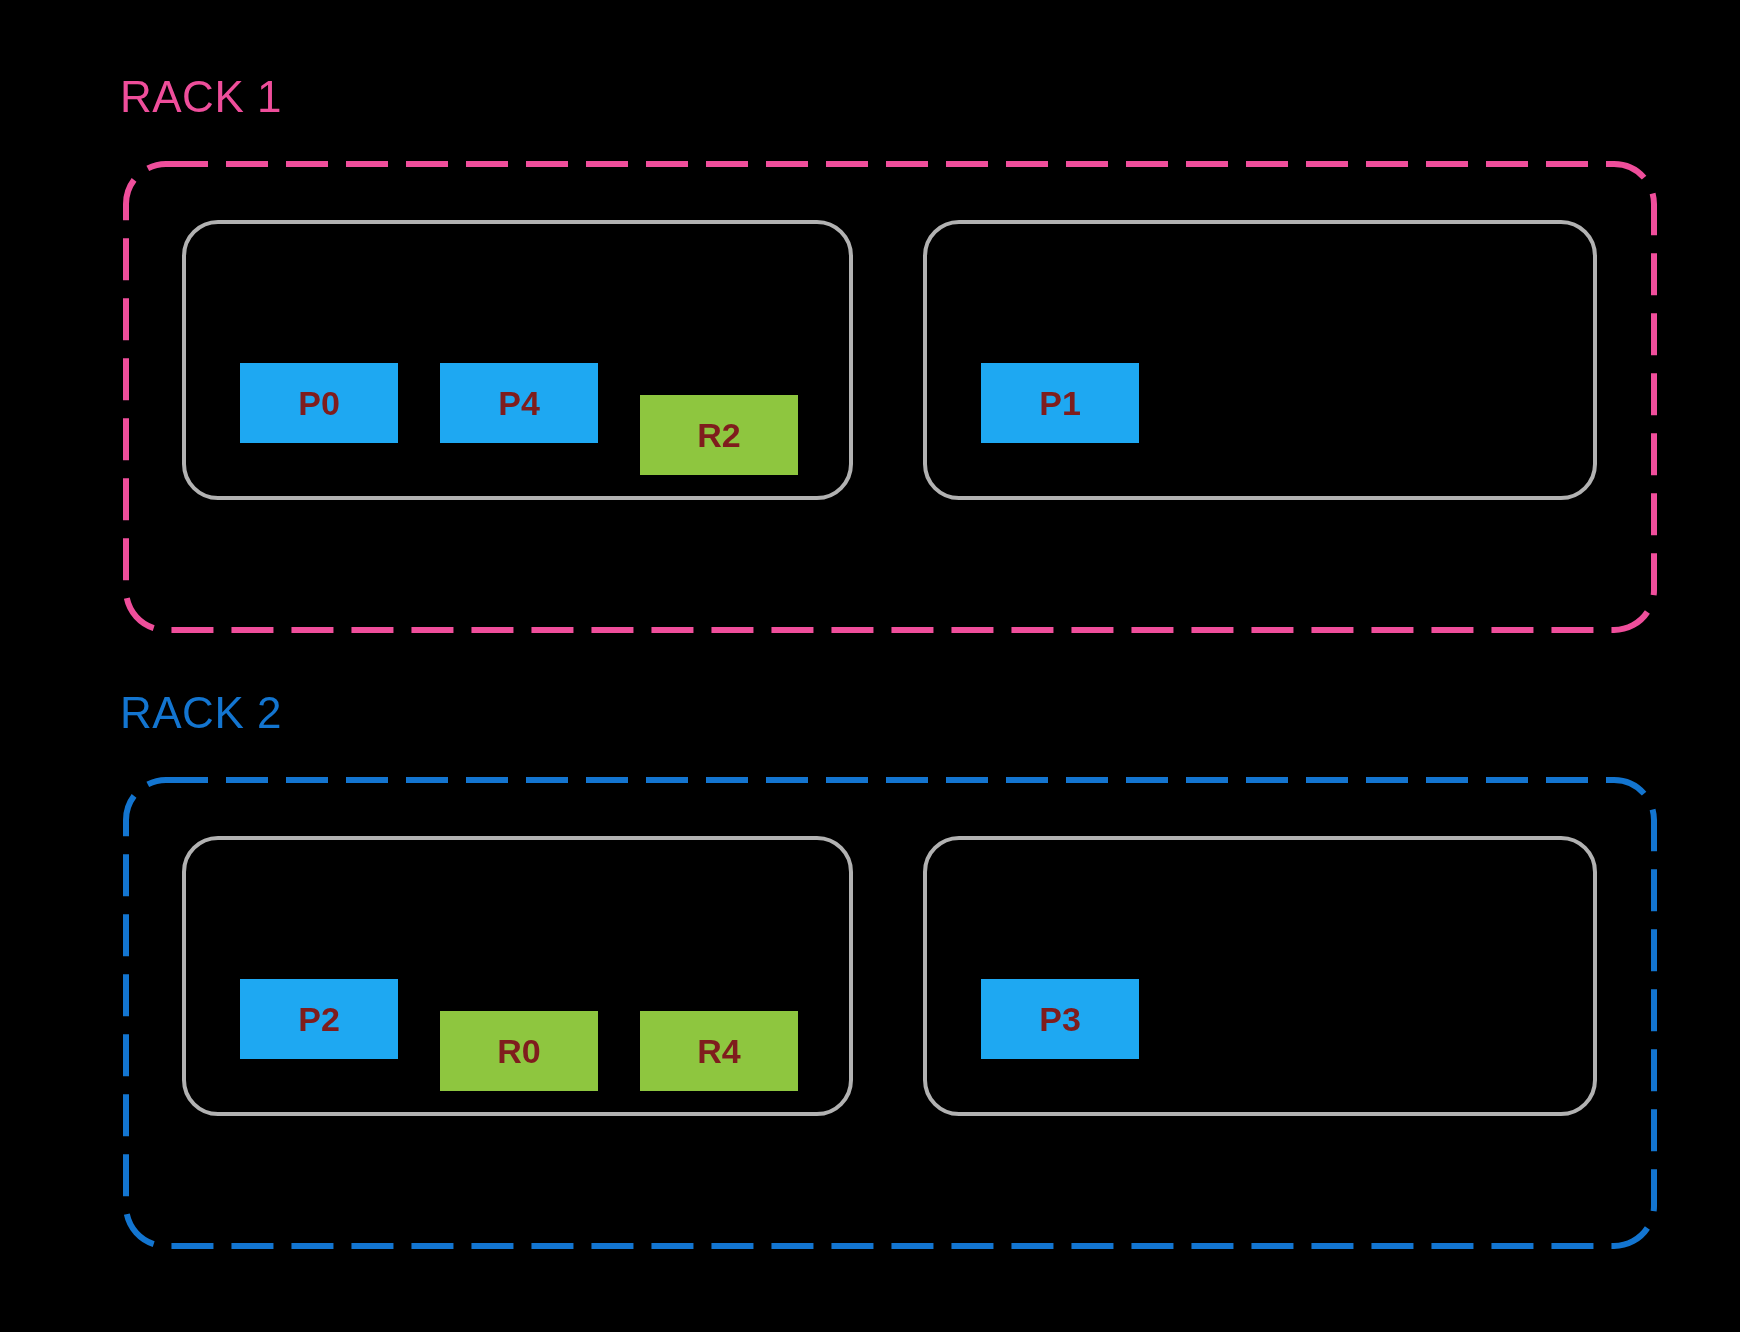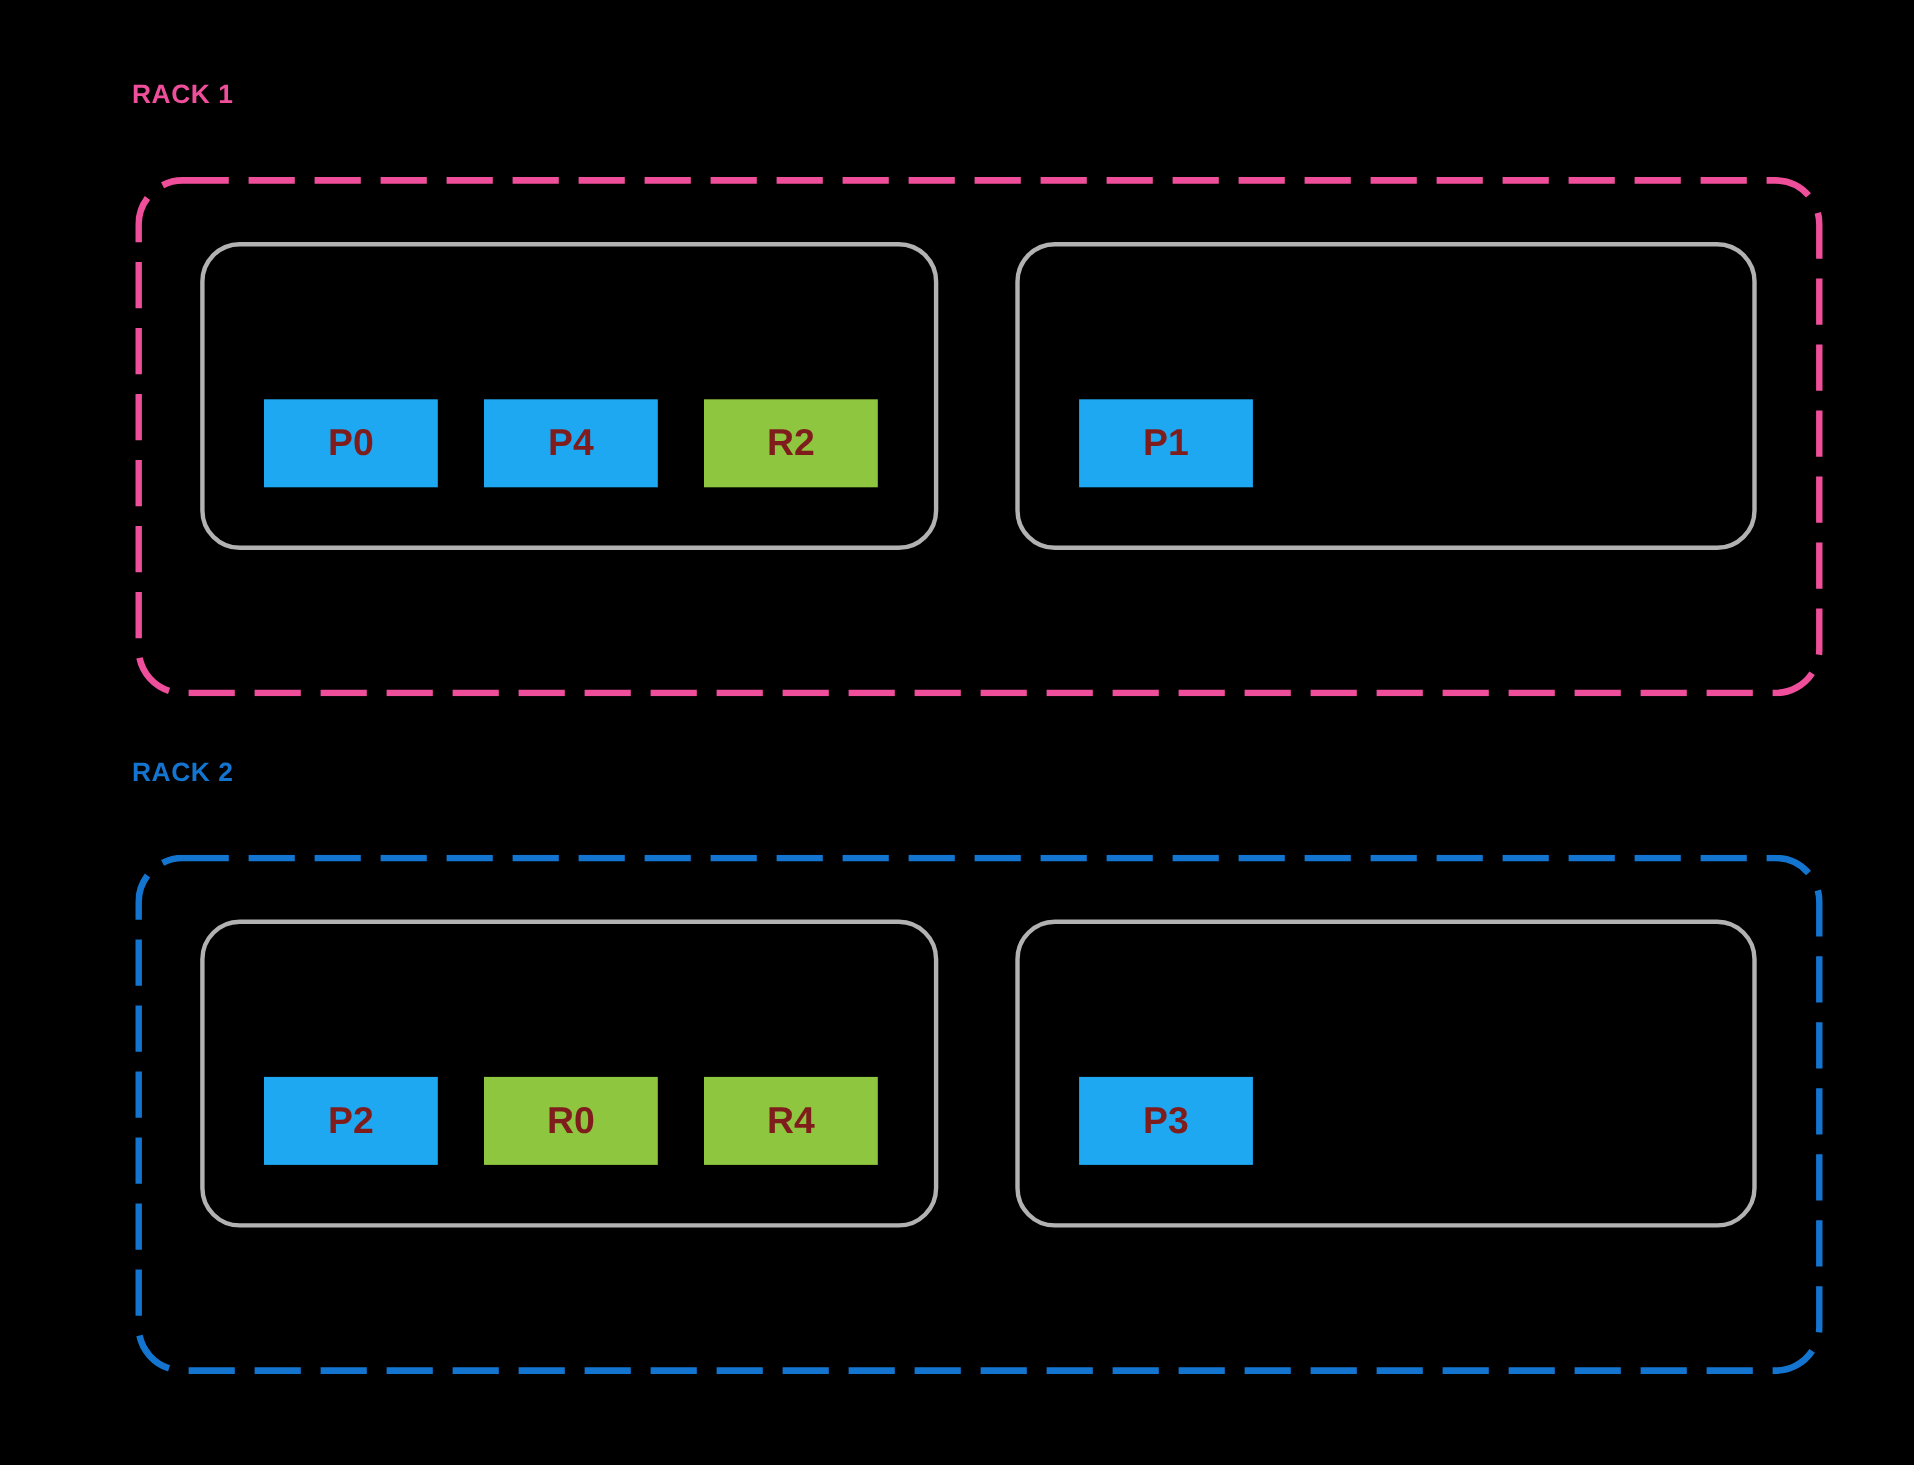--- a/index.html
+++ b/index.html
@@ -19,22 +19,22 @@
     position: absolute;
     width: 1534px;
     height: 472px;
   }
   .rack-1 { left: 123px; top: 161px; }
   .rack-2 { left: 123px; top: 777px; }
   .rack-label {
     position: absolute;
     left: -3px;
     top: -86px;
-    font-size: 24px;
-    font-weight: 700;
+    font-size: 44px;
+    font-weight: 400;
     letter-spacing: 0.5px;
     line-height: 1;
     white-space: nowrap;
   }
   .rack-1 .rack-label { color: var(--rack1, #EF4E9B); }
   .rack-2 .rack-label { color: var(--rack2, #1375D0); }
   .rack-outline {
     position: absolute;
     left: 0; top: 0;
     width: 100%; height: 100%;
@@ -64,21 +64,21 @@
     height: 80px;
     display: flex;
     align-items: center;
     justify-content: center;
     font-size: 34px;
     font-weight: 700;
     color: #7f1d1d;
     flex: 0 0 auto;
   }
   .slot[data-type="primary"] { background: var(--primary, #1EA8F2); }
-  .slot[data-type="replica"] { background: var(--replica, #8EC63F); }
+  .slot[data-type="replica"] { background: var(--replica, #8EC63F); margin-top: 32px; }
 </style>
 </head>
 <body>
 
 <div class="canvas">
 
   <section class="rack rack-1">
     <div class="rack-label">RACK 1</div>
     <svg class="rack-outline" viewBox="0 0 1534 472" xmlns="http://www.w3.org/2000/svg" aria-hidden="true">
       <rect x="3" y="3" width="1528" height="466" rx="40" fill="none" stroke-width="6" stroke-dasharray="42 18"></rect>

